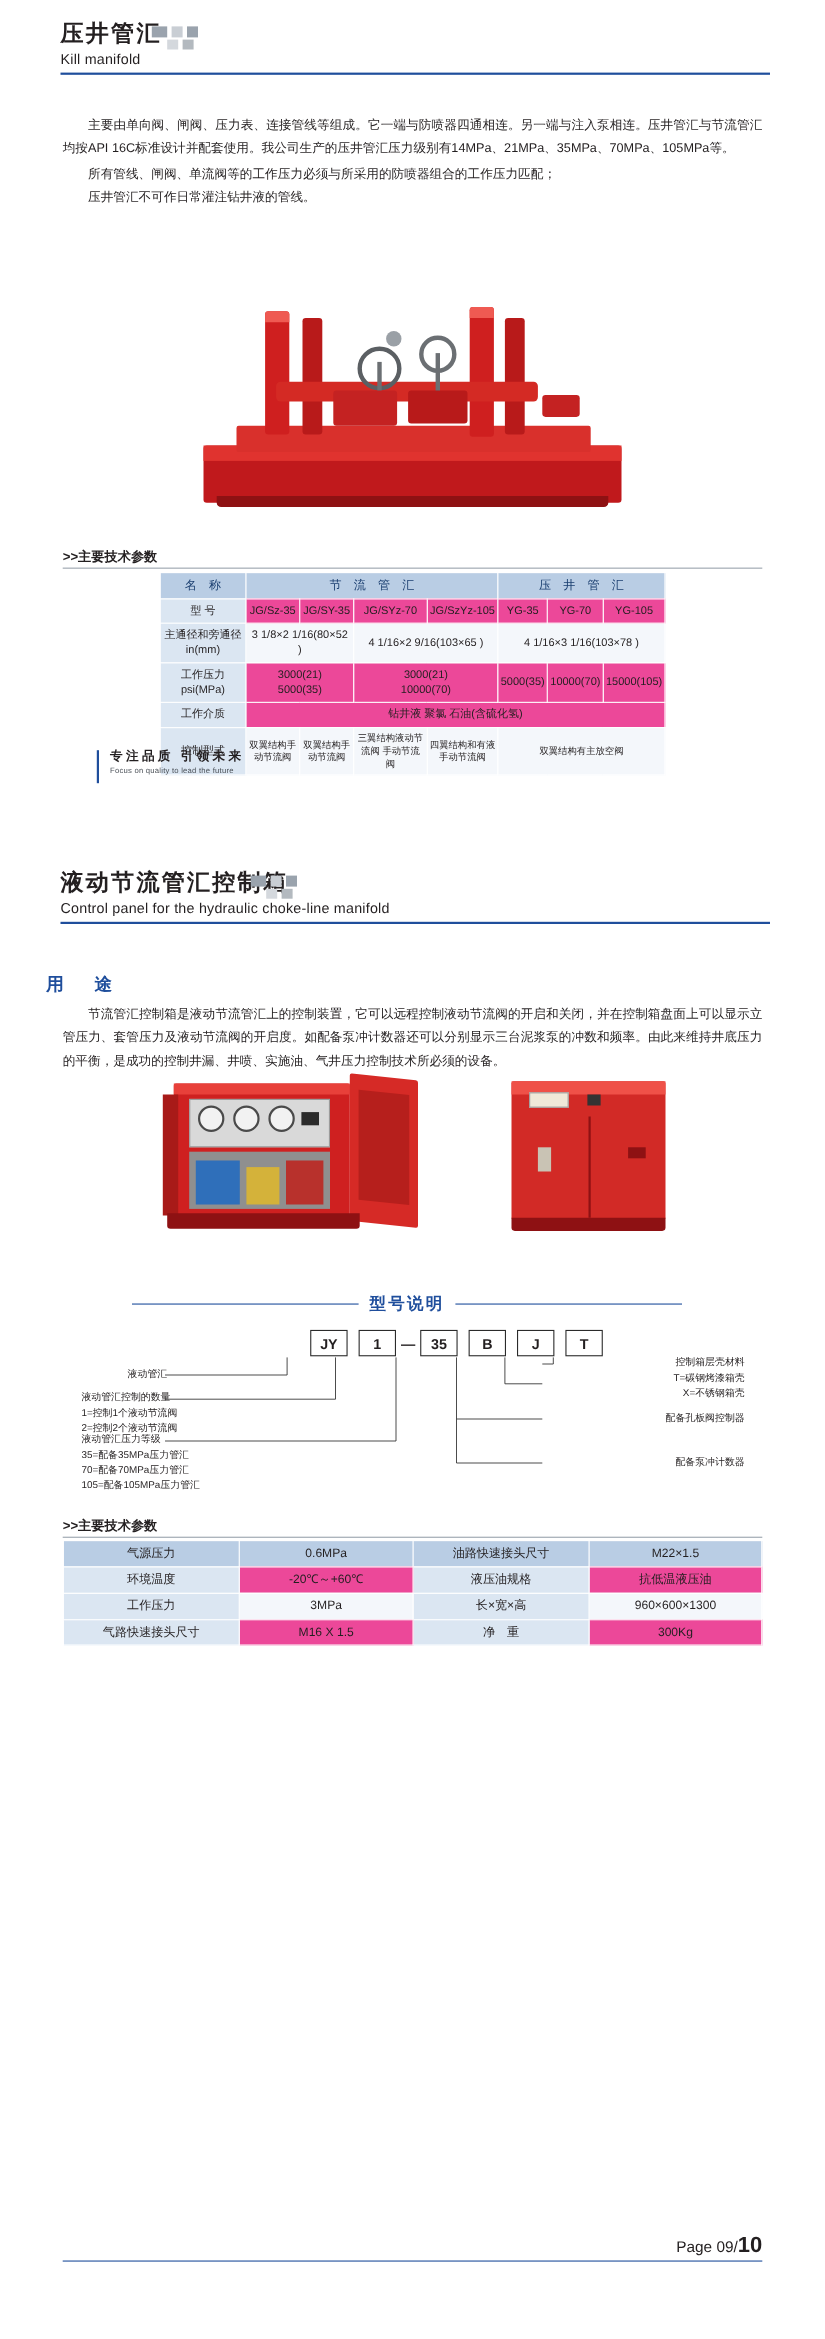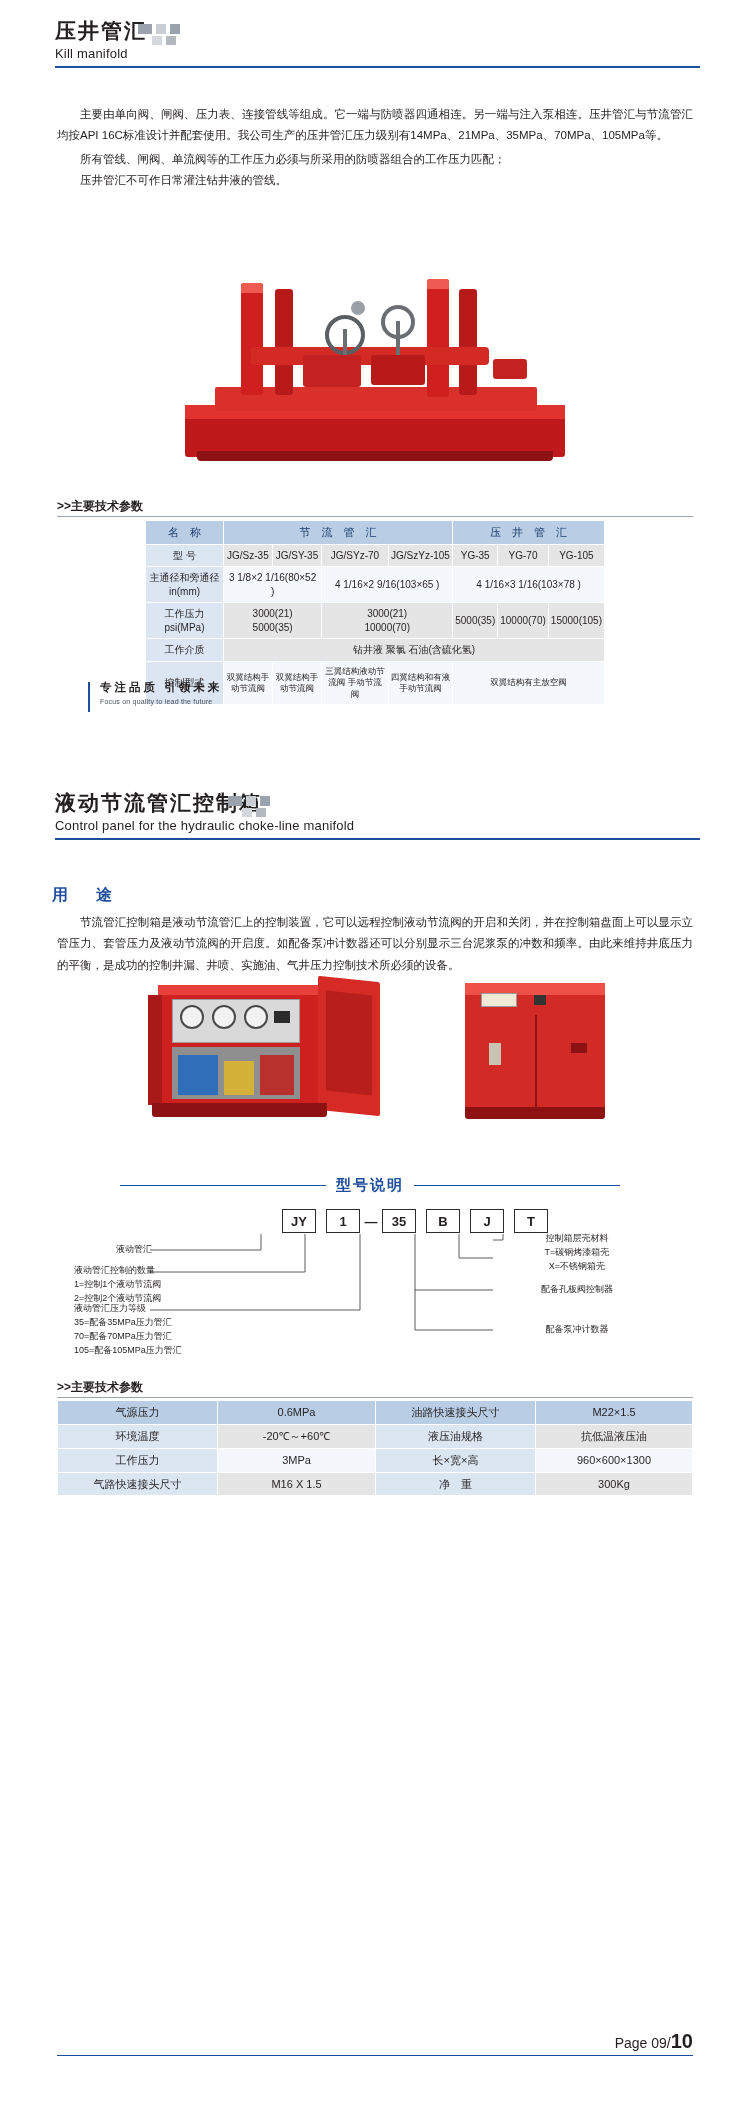--- a/index.html
+++ b/index.html
@@ -42,21 +42,21 @@
     font-size:10px; color:#231f20;
   }
   table.spec td, table.spec th {
     border:1px solid #ffffff;
     text-align:center; vertical-align:middle;
     padding:4px 2px; line-height:1.35;
   }
   table.spec thead td {
     background:#b9cde4; font-weight:normal; font-size:11px; color:#1b3f70;
   }
-  table.spec tbody td { background:#e5e5e5; }
+  table.spec tbody td { background:#ec4899; }
   table.spec tbody tr.alt td { background:#f4f7fb; }
   .lbl-cell { background:#dbe6f2 !important; font-weight:normal; }
 
   
   .slogan { position:absolute; }
   .slogan .bar { position:absolute; left:0; top:2px; width:2px; height:30px; background:#1f4e9c; }
   .slogan .cn { font-size:11.5px; font-weight:bold; letter-spacing:3px; color:#231f20; }
   .slogan .en { font-size:7px; color:#4b5158; margin-top:3px; letter-spacing:.2px; }
 
   
@@ -71,21 +71,21 @@
 
   .code-box {
     border:1px solid #2b2b2b; width:34px; height:24px;
     display:flex; align-items:center; justify-content:center;
     font-size:13px; font-weight:bold;
   }
   .code-row { display:flex;padding-left:38px; }
   .dash { width:22px; display:flex; align-items:center; justify-content:center; font-size:13px; font-weight:bold; }
 
   .leg-left { font-size:9px; line-height:1.55; text-align:left; }
-  .leg-right { font-size:9px; line-height:1.55; text-align:center; }
+  .leg-right { font-size:9px; line-height:1.55; text-align:right;margin-left:20px; }
 
   
   .footer-rule { height:1px; background:#1f4e9c; }
   .page-num { font-size:14px; color:#231f20; }
   .page-num .big { font-size:20px; font-weight:bold; }
 
   
   .illus { position:absolute; }
 </style>
 </head>
@@ -213,21 +213,21 @@
   </div>
   <div class="deco" style="left:242px; top:18px;">
     <span style="width:10px;height:9px;background:#d4d8dd;"></span>
     <span style="width:10px;height:9px;background:#b3b9bf;"></span>
   </div>
   <div class="sec-title-cn">液动节流管汇控制箱</div>
   <div class="sec-title-en">Control panel for the hydraulic choke-line manifold</div>
   <div class="sec-rule" style="width:645px; margin-top:5px;"></div>
 </div>
 
-<div class="purpose-title" style="position:absolute; left:52px; top:885px;">用　途</div>
+<div class="purpose-title" style="position:absolute; left:42px; top:885px;">用　途</div>
 <p class="para" style="position:absolute; left:57px; top:912px; width:636px; margin:0;">节流管汇控制箱是液动节流管汇上的控制装置，它可以远程控制液动节流阀的开启和关闭，并在控制箱盘面上可以显示立管压力、套管压力及液动节流阀的开启度。如配备泵冲计数器还可以分别显示三台泥浆泵的冲数和频率。由此来维持井底压力的平衡，是成功的控制井漏、井喷、实施油、气井压力控制技术所必须的设备。</p>
 
 <div class="illus" style="left:148px; top:975px; width:270px; height:160px;">
 
   <div style="position:absolute; left:10px; top:10px; width:160px; height:120px; background:#cf2020; border-radius:2px;"></div>
   <div style="position:absolute; left:10px; top:10px; width:160px; height:10px; background:#e8403a;"></div>
 
   <div style="position:absolute; left:24px; top:24px; width:128px; height:44px; background:#d9d9d9; border:1px solid #9b9b9b;"></div>
   <div style="position:absolute; left:32px; top:30px; width:24px; height:24px; border:2px solid #4a4a4a; border-radius:50%; background:#f2f2f2;"></div>
   <div style="position:absolute; left:64px; top:30px; width:24px; height:24px; border:2px solid #4a4a4a; border-radius:50%; background:#f2f2f2;"></div>

